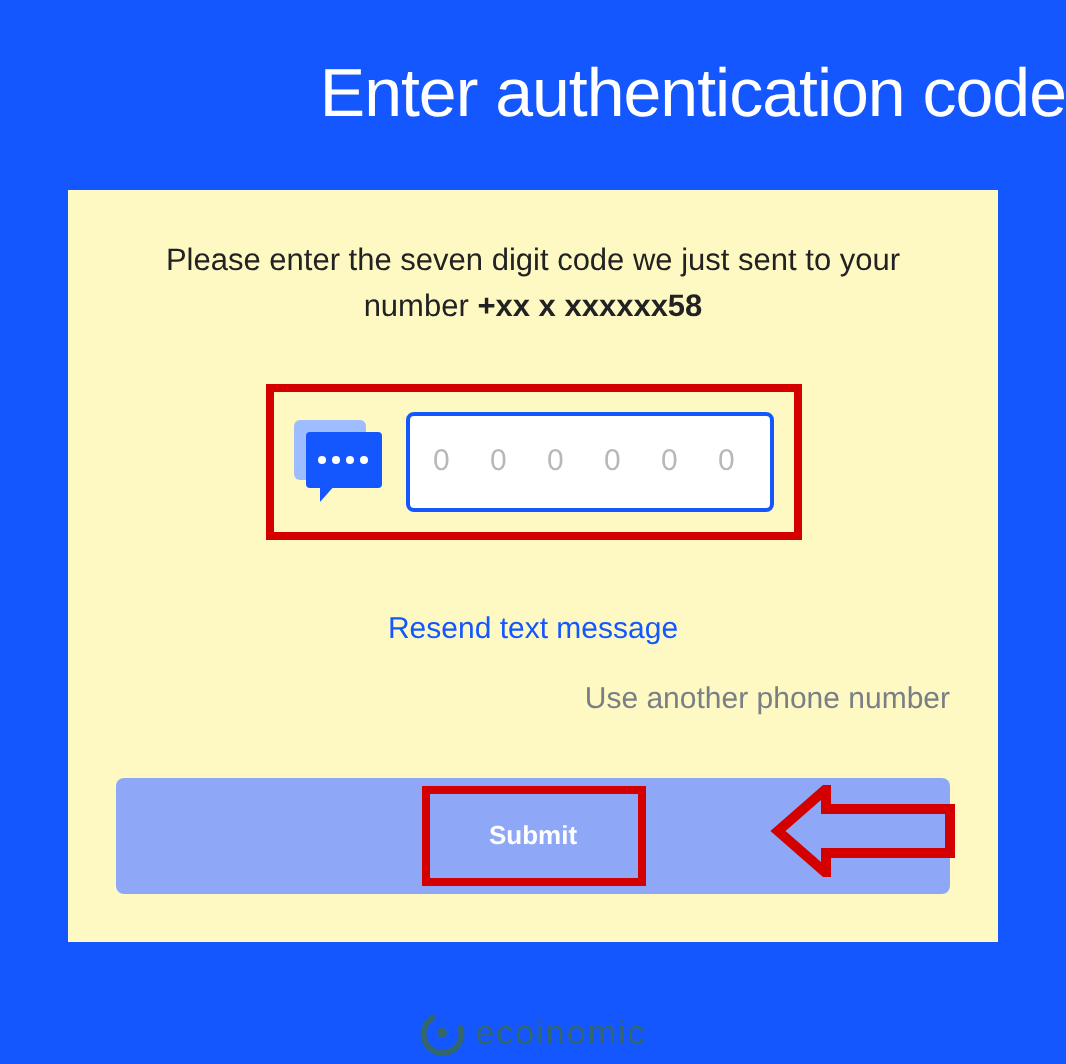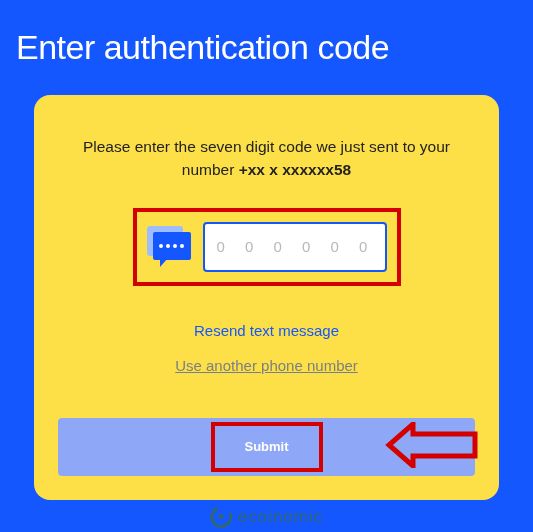--- a/index.html
+++ b/index.html
@@ -7,29 +7,29 @@
   body {
     background: #1457ff;
     font-family: -apple-system, BlinkMacSystemFont, "Segoe UI", Arial, sans-serif;
     position: relative;
     overflow: hidden;
   }
   .title {
     color: #fff;
     font-size: 34px;
     font-weight: 400;
-    text-align: left;
-    padding: 28px 0 28px 16px;
+    text-align: right;
+    padding: 28px 0 28px 4px;
     letter-spacing: -0.5px;
   }
   .card {
-    background: #fde047;
+    background: #fef9c3;
     margin: 0 34px;
-    border-radius: 16px;
-    padding: 40px 24px 24px 24px;
+    border-radius: 0;
+    padding: 24px 24px 24px 24px;
     position: relative;
   }
   .instruction {
     text-align: center;
     font-size: 15.5px;
     color: #222;
     line-height: 1.5;
     font-weight: 500;
     margin-bottom: 26px;
   }
@@ -97,26 +97,25 @@
     display: block;
     text-align: center;
     color: #1457ff;
     font-size: 15px;
     font-weight: 400;
     margin-bottom: 18px;
     cursor: pointer;
   }
   .another {
     display: block;
-    text-align: center;
+    text-align: right;
     color: #7a7f87;
     font-size: 15px;
-    margin-bottom: 44px;
+    margin-bottom: 31px;
     cursor: pointer;
-    text-decoration: underline;
   }
   .submit-btn {
     display: block;
     width: 100%;
     height: 58px;
     background: #8ea8f7;
     border: none;
     border-radius: 4px;
     color: #fff;
     font-size: 13px;

